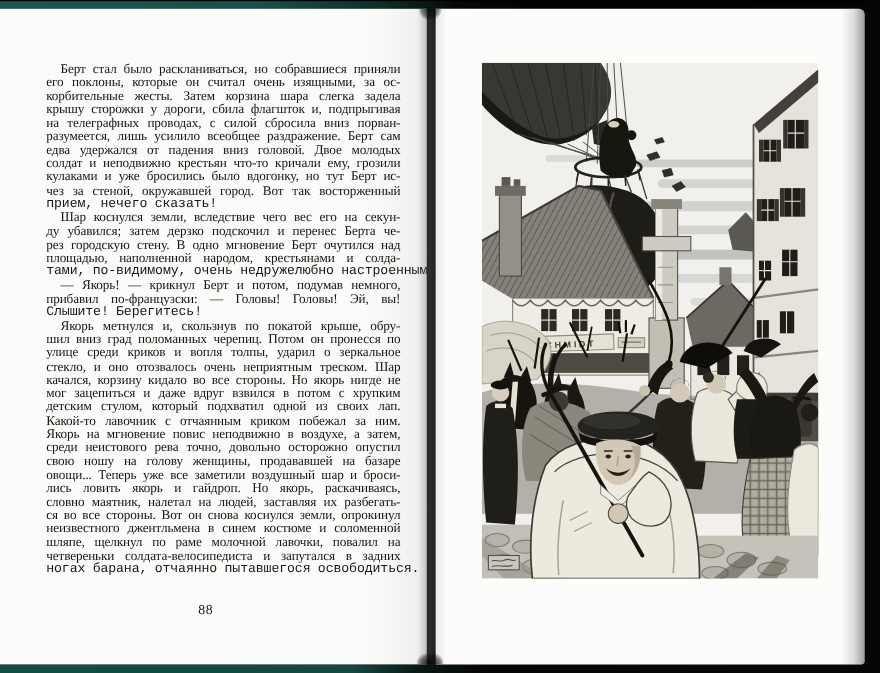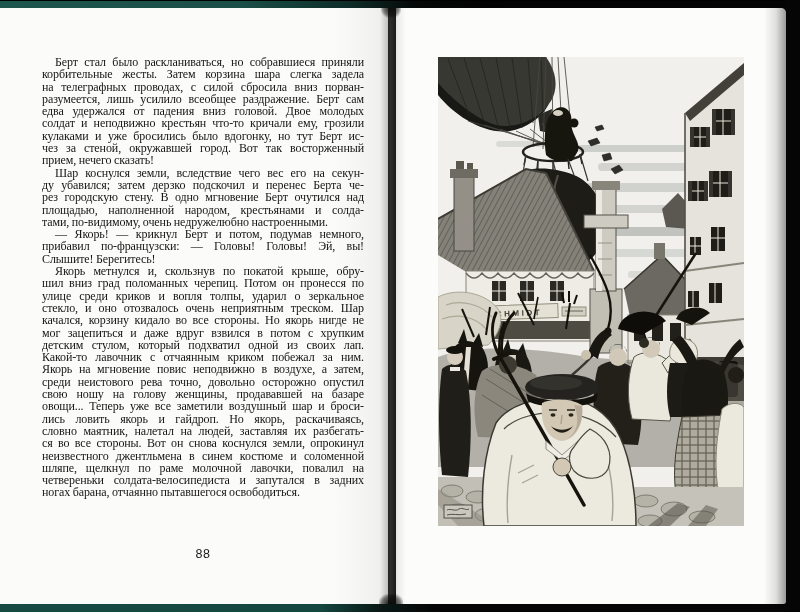--- a/index.html
+++ b/index.html
@@ -52,42 +52,44 @@
     font-family:"Liberation Serif", serif;
     font-size:12px;color:#161513;
     letter-spacing:-0.1px;word-spacing:-0.4px;
   }
   .tline{
     height:12.3px;line-height:12.3px;
     text-align:justify;text-align-last:justify;
     white-space:nowrap;
   }
   .tline.first{text-indent:13px;}
-  .tline.last{text-align-last:left;}
+  .tline.last{text-align-last:left;font-family:Liberation Mono, monospace;}
   .page-num{
     margin-top:7px;text-align:center;text-align-last:center;
     font-size:12.5px;letter-spacing:.5px;color:#1a1918;
   }
   
   .plate{
     position:absolute;left:42px;top:49px;width:306px;height:469px;
   }
   .plate svg{display:block;}
 </style>
 </head>
 <body>
 
 <div class="edge-top"></div>
 <div class="edge-bottom"></div>
 <div class="edge-right"></div>
 
 <div class="page page-left">
   <div class="text-block">
       <div class="tline first">Берт стал было раскланиваться, но собравшиеся приняли</div>
+      <div class="tline">его поклоны, которые он считал очень изящными, за ос-</div>
       <div class="tline">корбительные жесты. Затем корзина шара слегка задела</div>
+      <div class="tline">крышу сторожки у дороги, сбила флагшток и, подпрыгивая</div>
       <div class="tline">на телеграфных проводах, с силой сбросила вниз порван-</div>
       <div class="tline">разумеется, лишь усилило всеобщее раздражение. Берт сам</div>
       <div class="tline">едва удержался от падения вниз головой. Двое молодых</div>
       <div class="tline">солдат и неподвижно крестьян что-то кричали ему, грозили</div>
       <div class="tline">кулаками и уже бросились было вдогонку, но тут Берт ис-</div>
       <div class="tline">чез за стеной, окружавшей город. Вот так восторженный</div>
       <div class="tline last">прием, нечего сказать!</div>
       <div class="tline first">Шар коснулся земли, вследствие чего вес его на секун-</div>
       <div class="tline">ду убавился; затем дерзко подскочил и перенес Берта че-</div>
       <div class="tline">рез городскую стену. В одно мгновение Берт очутился над</div>
@@ -109,21 +111,21 @@
       <div class="tline">свою ношу на голову женщины, продававшей на базаре</div>
       <div class="tline">овощи... Теперь уже все заметили воздушный шар и броси-</div>
       <div class="tline">лись ловить якорь и гайдроп. Но якорь, раскачиваясь,</div>
       <div class="tline">словно маятник, налетал на людей, заставляя их разбегать-</div>
       <div class="tline">ся во все стороны. Вот он снова коснулся земли, опрокинул</div>
       <div class="tline">неизвестного джентльмена в синем костюме и соломенной</div>
       <div class="tline">шляпе, щелкнул по раме молочной лавочки, повалил на</div>
       <div class="tline">четвереньки солдата-велосипедиста и запутался в задних</div>
       <div class="tline last">ногах барана, отчаянно пытавшегося освободиться.</div>
     </div>
-  <div class="page-num" style="position:absolute;left:42px;top:532px;width:322px;">88</div>
+  <div class="page-num" style="position:absolute;left:26px;top:532px;width:322px;font-family:Liberation Serif, serif;">88</div>
 </div>
 
 <div class="page page-right">
   <div class="plate">
     <svg width="306" height="469" viewBox="0 0 306 469" xmlns="http://www.w3.org/2000/svg">
       <defs>
         <pattern id="roofhatch" patternUnits="userSpaceOnUse" width="5" height="5" patternTransform="rotate(28)">
           <rect width="5" height="5" fill="#86847b"></rect>
           <line x1="0" y1="0" x2="0" y2="5" stroke="#5c5a51" stroke-width="1.6"></line>
         </pattern>

